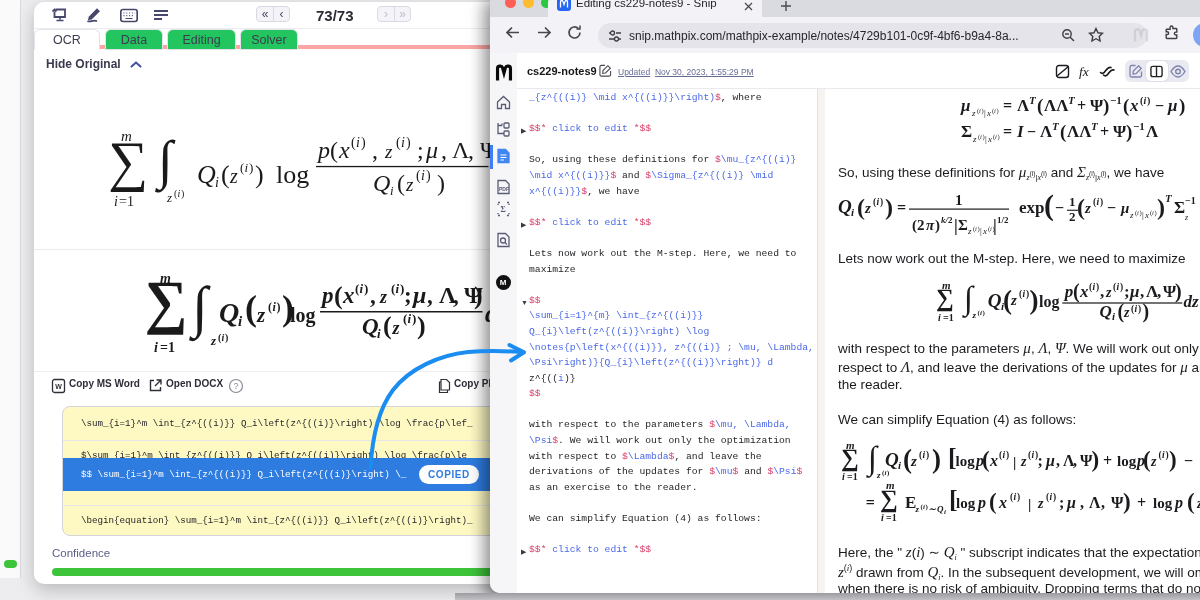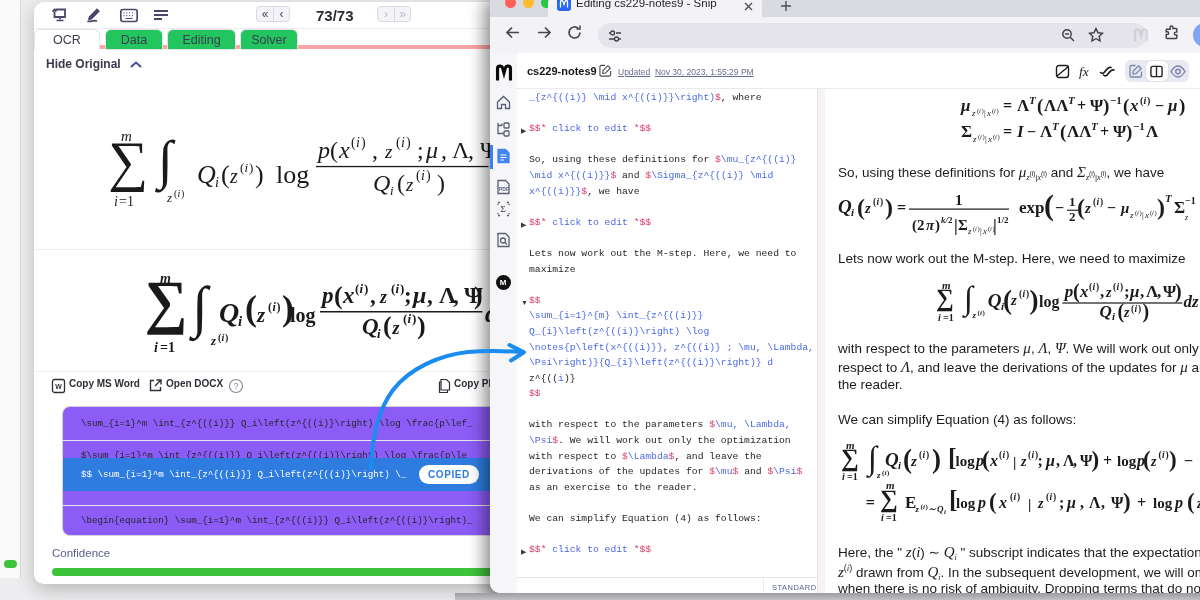--- a/index.html
+++ b/index.html
@@ -30,21 +30,21 @@
 
   #hideorig { position:absolute; left:12px; top:55px; font:bold 12px "Liberation Sans"; color:#39394f; }
   #hideorig svg { vertical-align:-1px; margin-left:6px; }
 
   #sep1 { position:absolute; left:0; top:247px; width:100%; height:1px; background:#ececef; }
 
   #actrow { position:absolute; left:0; top:369px; width:100%; height:27px; border-top:1px solid #efeff2; }
   .act { position:absolute; top:6px; font:bold 10px "Liberation Sans"; color:#2e2e38; display:flex; align-items:flex-start; gap:3px; white-space:nowrap; }
 
   #codebox { position:absolute; left:28px; top:404px; width:458px; height:130px; border:1px solid #d4d4da;
-             border-radius:8px; background:#8b5cf6; overflow:hidden; }
+             border-radius:8px; background:#fef9c3; overflow:hidden; }
   .crow { position:absolute; left:0; width:100%; height:32.5px; display:flex; align-items:center; padding-left:18px;
           font:9.2px "Liberation Mono", monospace; color:#26262c; white-space:nowrap; overflow:hidden; }
   .cdiv { position:absolute; left:0; width:100%; height:1px; background:#e7e7ea; }
   .crow.sel { background:#2e7ce0; color:#fff; }
   #copied { position:absolute; left:356px; top:6.5px; background:#fff; color:#2e7ce0; border-radius:11px;
             font:bold 10px "Liberation Sans"; letter-spacing:.6px; padding:4px 9px; }
 
   #conf { position:absolute; left:18px; top:545px; font:11.5px "Liberation Sans"; color:#5c6188; }
   #confbar { position:absolute; left:18px; top:566px; width:468px; height:8px; background:#3ec43b; border-radius:4px; }
 
@@ -305,20 +305,21 @@
       <svg class="navic" style="left:76px" width="17" height="17" viewBox="0 0 17 17" fill="none" stroke="#46484e" stroke-width="1.7">
         <path d="M14 8.5 A5.5 5.5 0 1 1 12.4 4.6"></path>
         <path d="M14 1.5 V5 H10.5" stroke-width="1.5"></path>
       </svg>
       <div id="urlpill">
         <svg style="position:absolute;left:10px;top:6px" width="14" height="14" viewBox="0 0 14 14" fill="none" stroke="#3e4044" stroke-width="1.3">
           <circle cx="4.5" cy="4" r="2"></circle>
           <path d="M8 4 H13 M1 4 H2.5 M1 10 H6 M10.5 10 H13"></path>
           <circle cx="8.5" cy="10" r="2"></circle>
         </svg>
+        <div id="urltext">snip.mathpix.com/mathpix-example/notes/4729b101-0c9f-4bf6-b9a4-8a...</div>
         <svg style="position:absolute;left:463px;top:5px" width="15" height="15" viewBox="0 0 15 15" fill="none" stroke="#3e4044" stroke-width="1.4">
           <circle cx="6" cy="6" r="4.2"></circle>
           <path d="M9.2 9.2 L13 13"></path>
           <path d="M4 6 H8"></path>
         </svg>
         <svg style="position:absolute;left:490px;top:4px" width="16" height="16" viewBox="0 0 16 16" fill="none" stroke="#3e4044" stroke-width="1.4">
           <path d="M8 1.5 L10 5.8 L14.5 6.3 L11.2 9.4 L12.1 14 L8 11.7 L3.9 14 L4.8 9.4 L1.5 6.3 L6 5.8 Z"></path>
         </svg>
       </div>
       <svg style="position:absolute;left:642px;top:9px;opacity:.1" width="18" height="18" viewBox="0 0 14 15">
@@ -424,24 +425,20 @@
 derivations of the updates for <span class="rd">$</span><span class="lb">\mu</span><span class="rd">$</span> and <span class="rd">$</span><span class="lb">\Psi</span><span class="rd">$</span>
 as an exercise to the reader.
 
 We can simplify Equation (4) as follows:
 
 <span class="rd">$$*</span><span class="lb"> click to edit </span><span class="rd">*$$</span></div>
       <div class="mk" style="top:38px">▶</div>
       <div class="mk" style="top:131.5px">▶</div>
       <div class="mk" style="top:209.5px">▼</div>
       <div class="mk" style="top:459px">▶</div>
-    </div>
-    <div id="edbottom">
-      <div id="stdbox"></div>
-      <div id="standard">STANDARD</div>
     </div>
     <div id="paneDiv"></div>
     <div id="gutter"></div>
     <div id="preview">
       <div class="p" style="top:75px;left:13px">So, using these definitions for <span class="m" style="font-size:15px">μ</span><span style="font-size:8px;vertical-align:-3px"><span class="m">z</span><sup>(i)</sup>|<span class="m">x</span><sup>(i)</sup></span> and <span class="m" style="font-size:15px">Σ</span><span style="font-size:8px;vertical-align:-3px"><span class="m">z</span><sup>(i)</sup>|<span class="m">x</span><sup>(i)</sup></span>, we have</div>
       <div class="p" style="top:162px;left:13px">Lets now work out the M-step. Here, we need to maximize</div>
       <div class="p" style="top:251px;left:13px">with respect to the parameters <span class="m" style="font-size:15px">μ</span>, <span class="m" style="font-size:15px">Λ</span>, <span class="m" style="font-size:15px">Ψ</span>. We will work out only the optimization with</div>
       <div class="p" style="top:269.5px;left:13px">respect to <span class="m" style="font-size:15px">Λ</span>, and leave the derivations of the updates for <span class="m" style="font-size:15px">μ</span> and  as an</div>
       <div class="p" style="top:288px;left:13px">the reader.</div>
       <div class="p" style="top:323px;left:13px">We can simplify Equation (4) as follows:</div>

